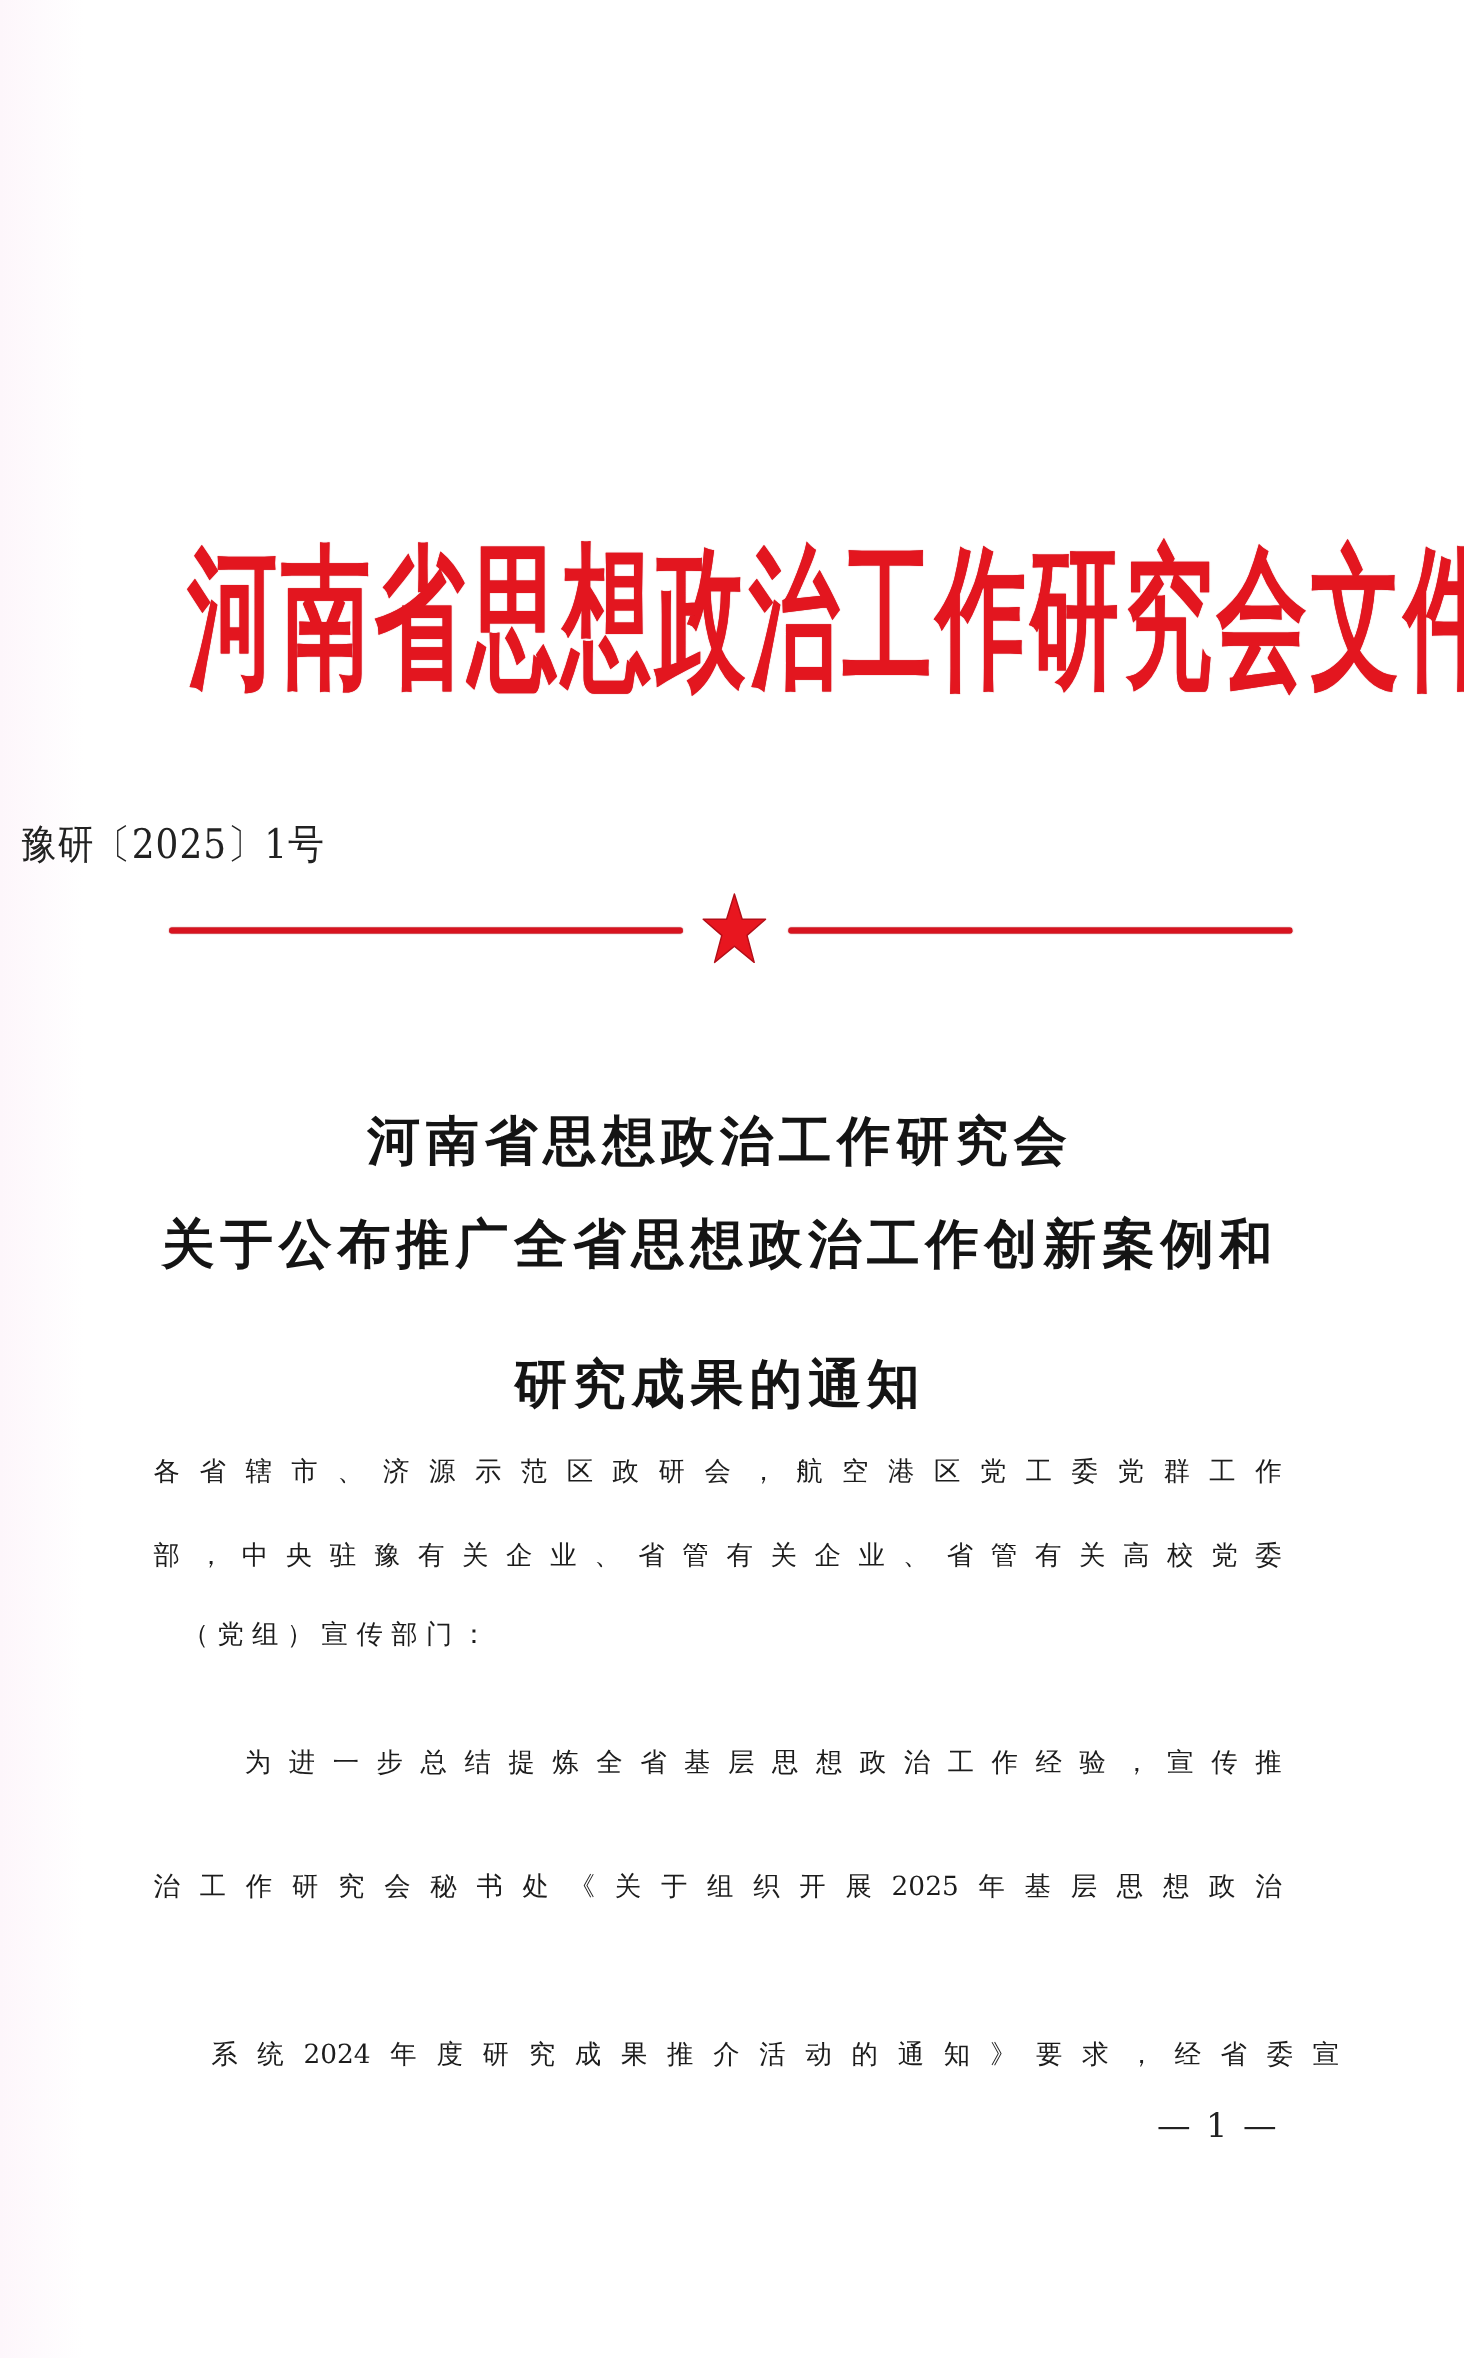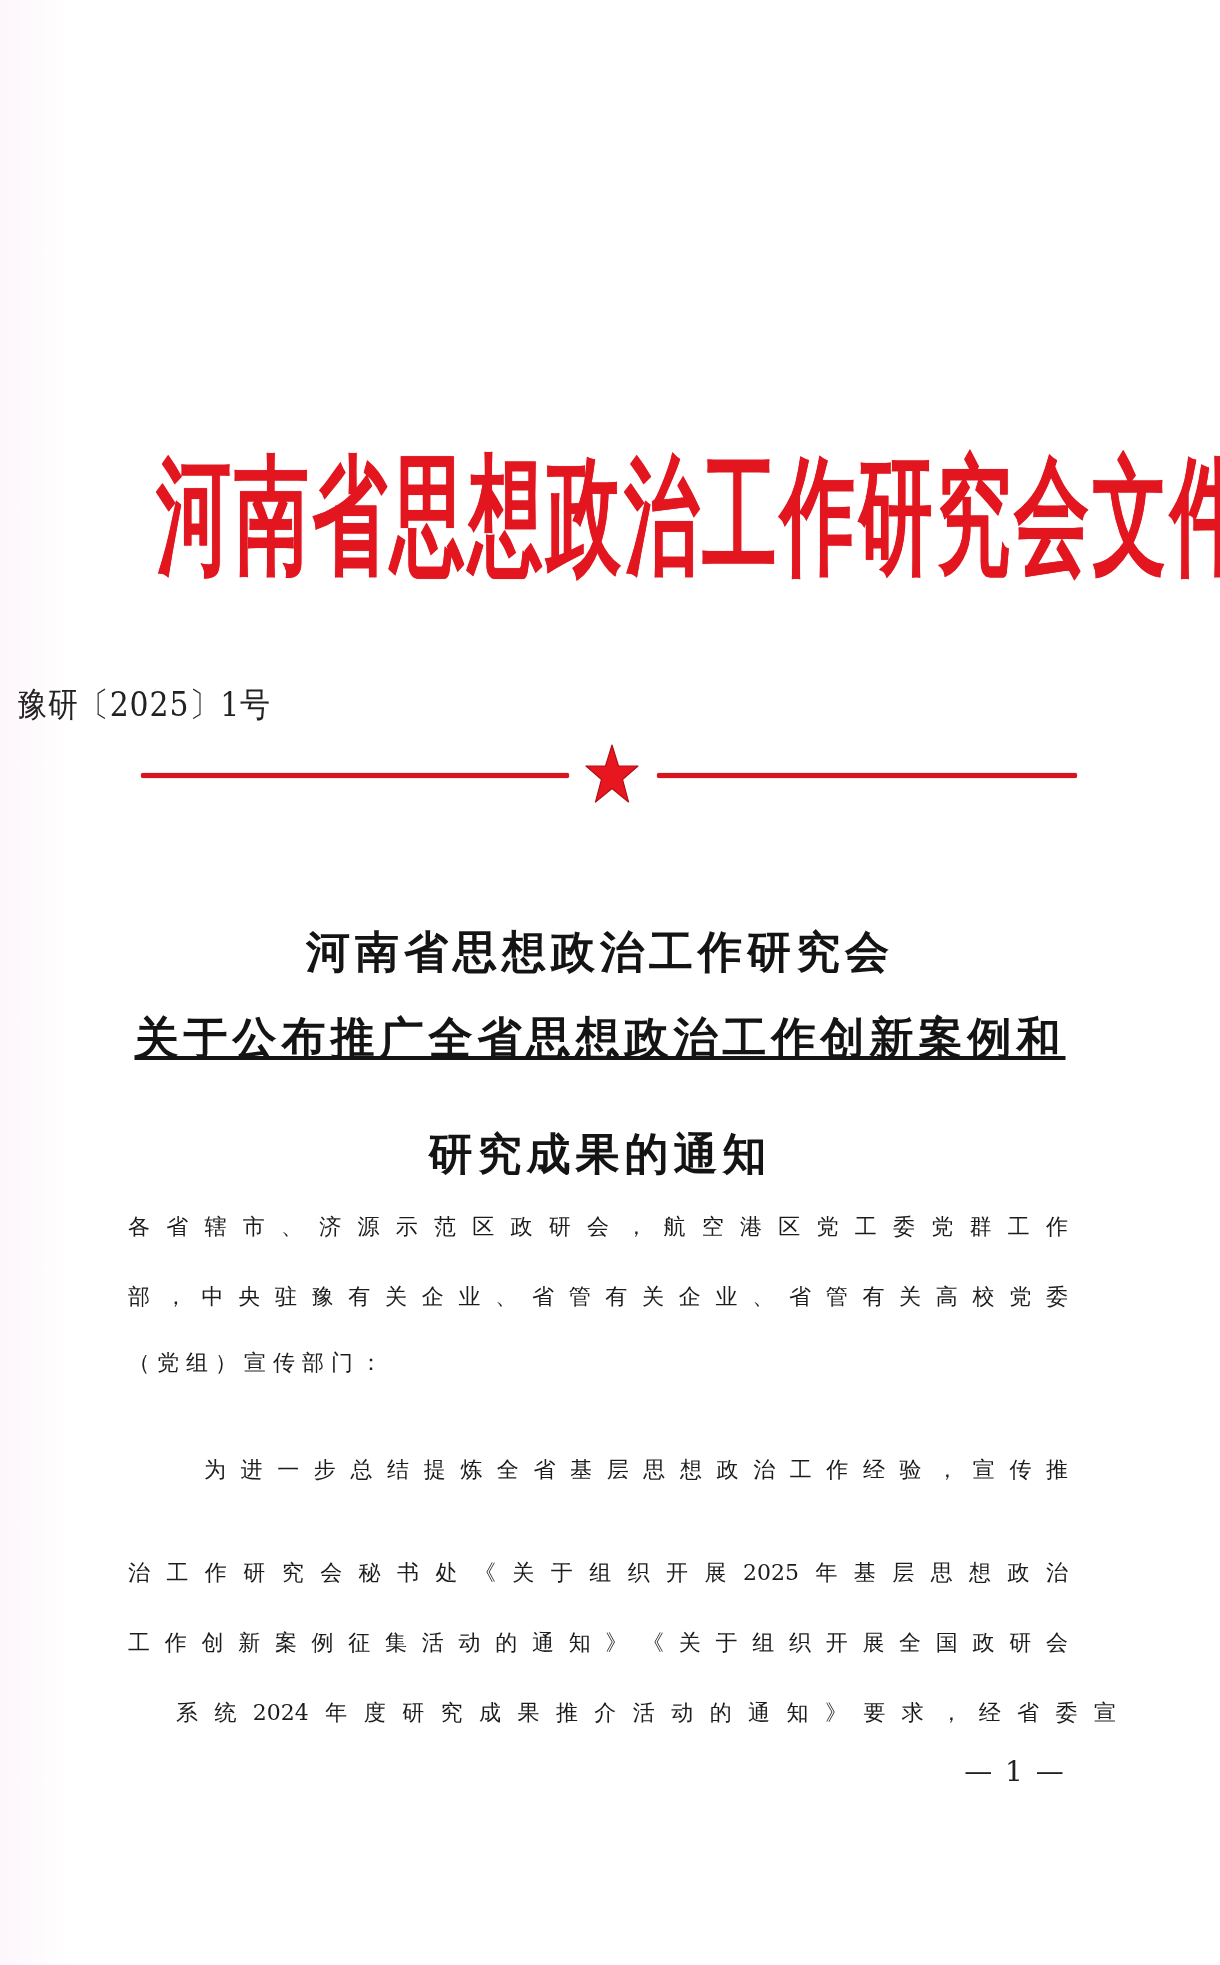--- a/index.html
+++ b/index.html
@@ -87,40 +87,41 @@
       width: 1200px;
       text-align: center;
       font-family: "DejaVu Sans", "Liberation Sans", sans-serif;
       font-weight: bold;
       font-size: 44px;
       line-height: 60px;
       color: #141414;
       letter-spacing: 5px;
     }
     .title-1 { top: 922px; }
-    .title-2 { top: 1008px; text-decoration: underline; }
+    .title-2 { top: 1008px; }
     .title-3 { top: 1087px; margin-top: 37px; }
     
     .body-line {
       position: absolute;
       left: 128px;
       width: 940px;
       height: 44px;
       font-family: "DejaVu Serif", "Liberation Serif", serif;
       font-size: 22px;
       line-height: 44px;
       color: #1c1c1c;
       text-align: justify;
       text-align-last: justify;
       white-space: nowrap;
       overflow: visible;
     }
     .body-line.last-short {
       text-align-last: left;
       letter-spacing: 7px;
+      margin-left: 24px;
     }
     .body-line.indent {
       left: 204px;
       width: 864px;
     }
     .page-number {
       position: absolute;
       left: 955px;
       width: 120px;
       top: 1754px;
@@ -168,18 +169,17 @@
   <div class="title title-1">河南省思想政治工作研究会</div>
   <div class="title title-2">关于公布推广全省思想政治工作创新案例和</div>
   <div class="title title-3">研究成果的通知</div>
 
   <div class="body-line" style="top:1205px;">各省辖市、济源示范区政研会，航空港区党工委党群工作</div>
   <div class="body-line" style="top:1275px;">部，中央驻豫有关企业、省管有关企业、省管有关高校党委</div>
   <div class="body-line last-short" style="top:1341px;">（党组）宣传部门：</div>
 
   <div class="body-line indent" style="top:1448px;">为进一步总结提炼全省基层思想政治工作经验，宣传推</div>
   <div class="body-line" style="top:1551px;">治工作研究会秘书处《关于组织开展2025年基层思想政治</div>
-  <div class="body-line" style="top:1621px;">工作创新案例征集活动的通知》《关于组织开展全国政研会</div>
   <div class="body-line" style="top:1691px;margin-left:48px;">系统2024年度研究成果推介活动的通知》要求，经省委宣</div>
 
   <div class="page-number">— 1 —</div>
 
 </div>
 
 </body></html>

